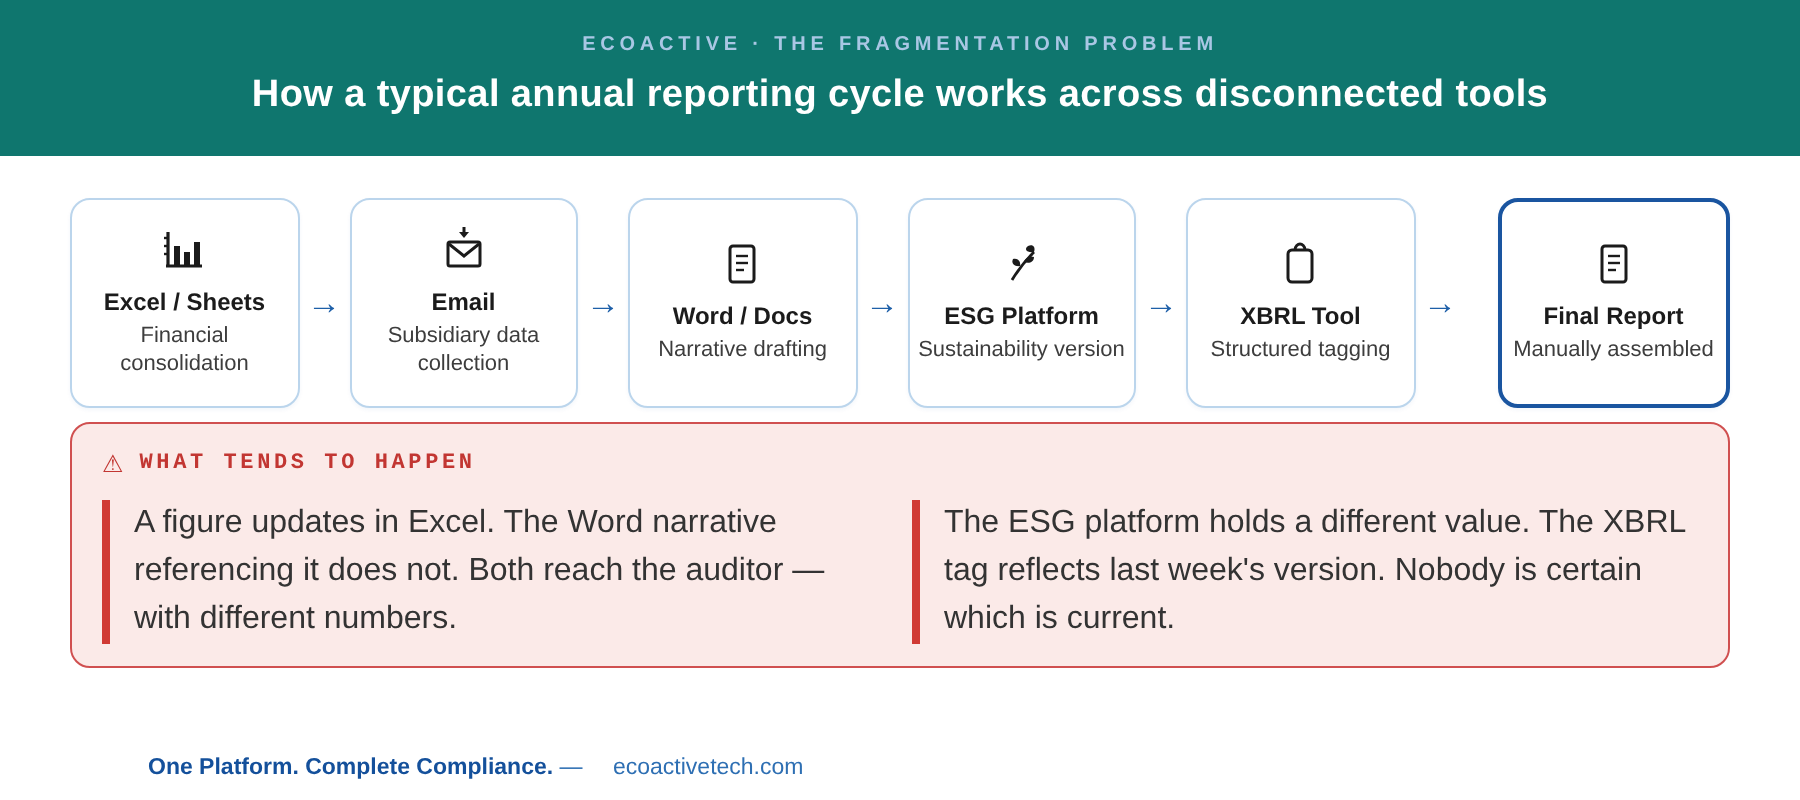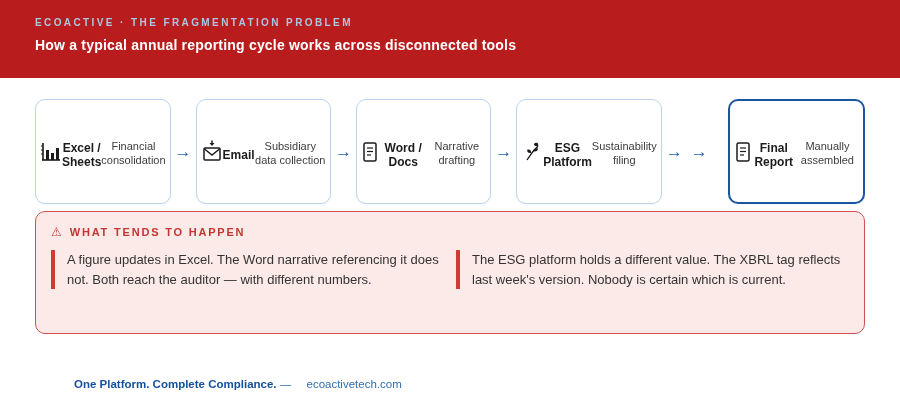--- a/index.html
+++ b/index.html
@@ -5,50 +5,51 @@
   * { box-sizing: border-box; margin: 0; padding: 0; }
   html, body { width: 900px; height: 400px; }
   body {
     font-family: "Liberation Sans", sans-serif;
     background: #ffffff;
     overflow: hidden;
   }
   
   .header {
     height: 78px;
-    background: #b91c1c;
+    background: #0f766e;
     padding: 17px 35px 0 35px;
+    text-align: center;
   }
   .eyebrow {
     font-size: 10px;
     font-weight: bold;
     letter-spacing: 2.4px;
     color: #A9C7E4;
   }
   .title {
     margin-top: 9px;
-    font-size: 14px;
+    font-size: 19px;
     font-weight: bold;
     color: #ffffff;
     letter-spacing: 0.2px;
   }
   
   .flow-row {
     display: flex;
     align-items: stretch;
     margin: 21px 35px 0 35px;
     height: 105px;
   }
   .step-card {
     flex: 1 1 0;
     background: #ffffff;
     border: 1px solid #BBD5EC;
     border-radius: 10px;
     display: flex;
-    flex-direction: row;
+    flex-direction: column;
     align-items: center;
     justify-content: center;
     text-align: center;
     padding: 8px 4px;
     box-shadow: 0 1px 2px rgba(20,86,157,0.05);
   }
   .step-card.highlight {
     border: 2px solid #1A55A0;
     margin-left: 16px;
   }
@@ -88,31 +89,32 @@
     display: flex;
     align-items: center;
     gap: 8px;
     color: #C23632;
   }
   .warning-glyph { font-size: 12px; line-height: 1; }
   .panel-heading-text {
     font-size: 11px;
     font-weight: bold;
     letter-spacing: 1.8px;
+    font-family: Liberation Mono, monospace;
   }
   .panel-cols {
     display: flex;
     gap: 13px;
     margin-top: 12px;
   }
   .panel-col {
     flex: 1 1 0;
     border-left: 4px solid #D03A34;
     padding-left: 12px;
-    font-size: 13px;
+    font-size: 16px;
     line-height: 1.5;
     color: #333333;
   }
   
   .footer {
     margin: 44px 35px 0 35px;
     font-size: 11.5px;
   }
   .footer-tagline { font-weight: bold; color: #14509B; margin-left: 39px; }
   .footer-sep { color: #2E6FB3; }
@@ -181,25 +183,35 @@
   <div class="step-card">
     <span class="step-icon">
       <svg width="22" height="22" viewBox="0 0 22 22" fill="none" stroke="#1b1b1b" stroke-width="1.4">
         <path d="M6 19 C9 14 12 10 17 5"></path>
         <path d="M17 5 C13 5.5 12 3.5 14 2 C16 1 18 2 17 5 Z" fill="#1b1b1b" stroke="none"></path>
         <path d="M10 12 C7 12.5 5.5 10.5 6.5 8.5 C9 8 10.5 9.5 10 12 Z" fill="#1b1b1b" stroke="none"></path>
         <path d="M12 10 C14.5 11 17 10 17 7.5 C14.5 7 12.5 8 12 10 Z" fill="#1b1b1b" stroke="none"></path>
       </svg>
     </span>
     <div class="step-label">ESG Platform</div>
-    <div class="step-sub">Sustainability filing</div>
-  </div>
-
-  <div class="arrow">→</div>
-
+    <div class="step-sub">Sustainability version</div>
+  </div>
+
+  <div class="arrow">→</div>
+
+  <div class="step-card">
+    <span class="step-icon">
+      <svg width="18" height="22" viewBox="0 0 18 22" fill="none" stroke="#1b1b1b" stroke-width="1.5">
+        <rect x="3" y="4" width="12" height="16" rx="2"></rect>
+        <path d="M6.5 4 C6.5 2 8 1 9 1 C10 1 11.5 2 11.5 4"></path>
+      </svg>
+    </span>
+    <div class="step-label">XBRL Tool</div>
+    <div class="step-sub">Structured tagging</div>
+  </div>
 
   <div class="arrow">→</div>
 
   <div class="step-card highlight">
     <span class="step-icon">
       <svg width="18" height="22" viewBox="0 0 18 22" fill="none" stroke="#1b1b1b" stroke-width="1.5">
         <rect x="3" y="2" width="12" height="18" rx="1.5"></rect>
         <line x1="6" y1="7" x2="12" y2="7" stroke-width="1.2"></line>
         <line x1="6" y1="10.5" x2="12" y2="10.5" stroke-width="1.2"></line>
         <line x1="6" y1="14" x2="10" y2="14" stroke-width="1.2"></line>

